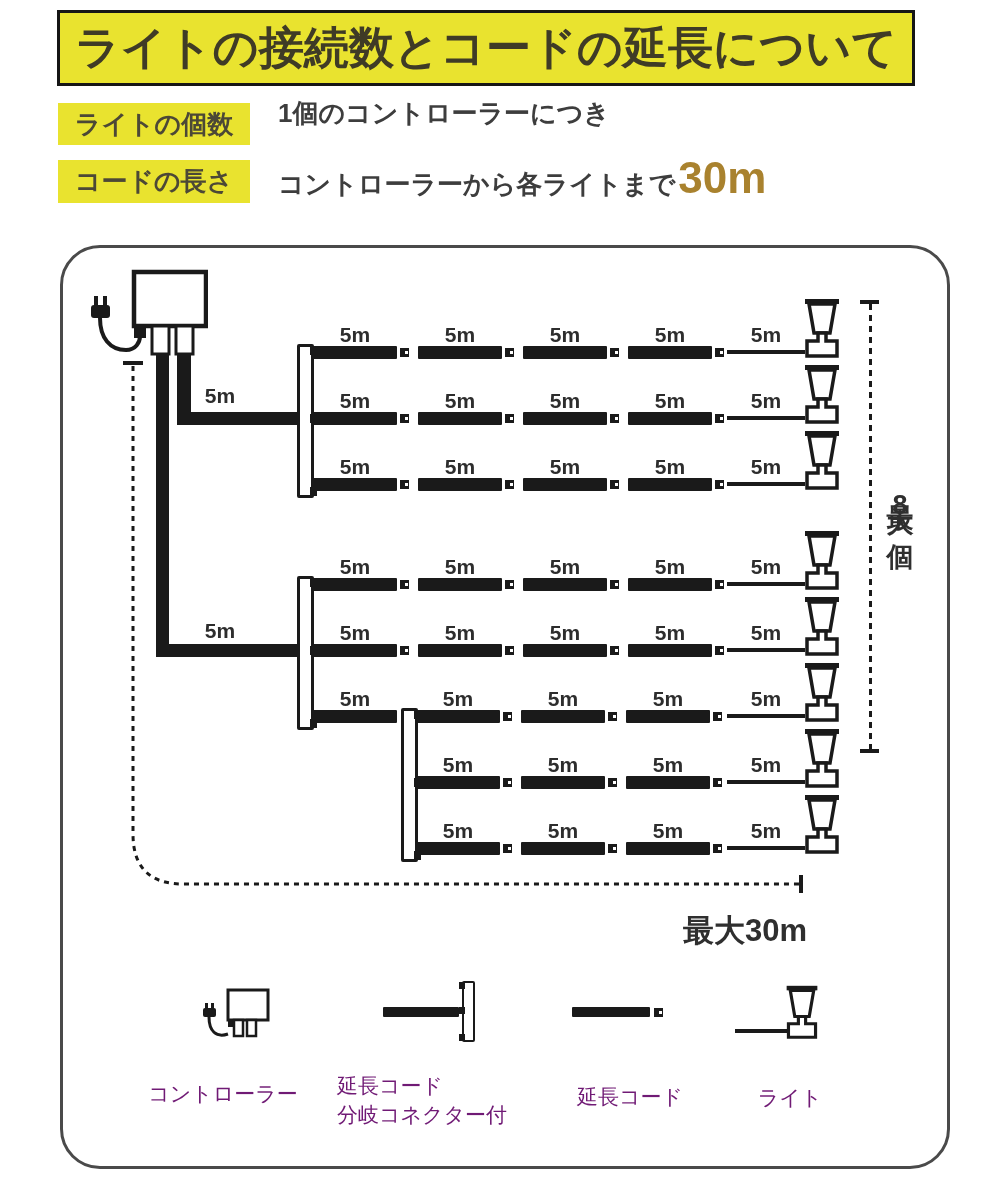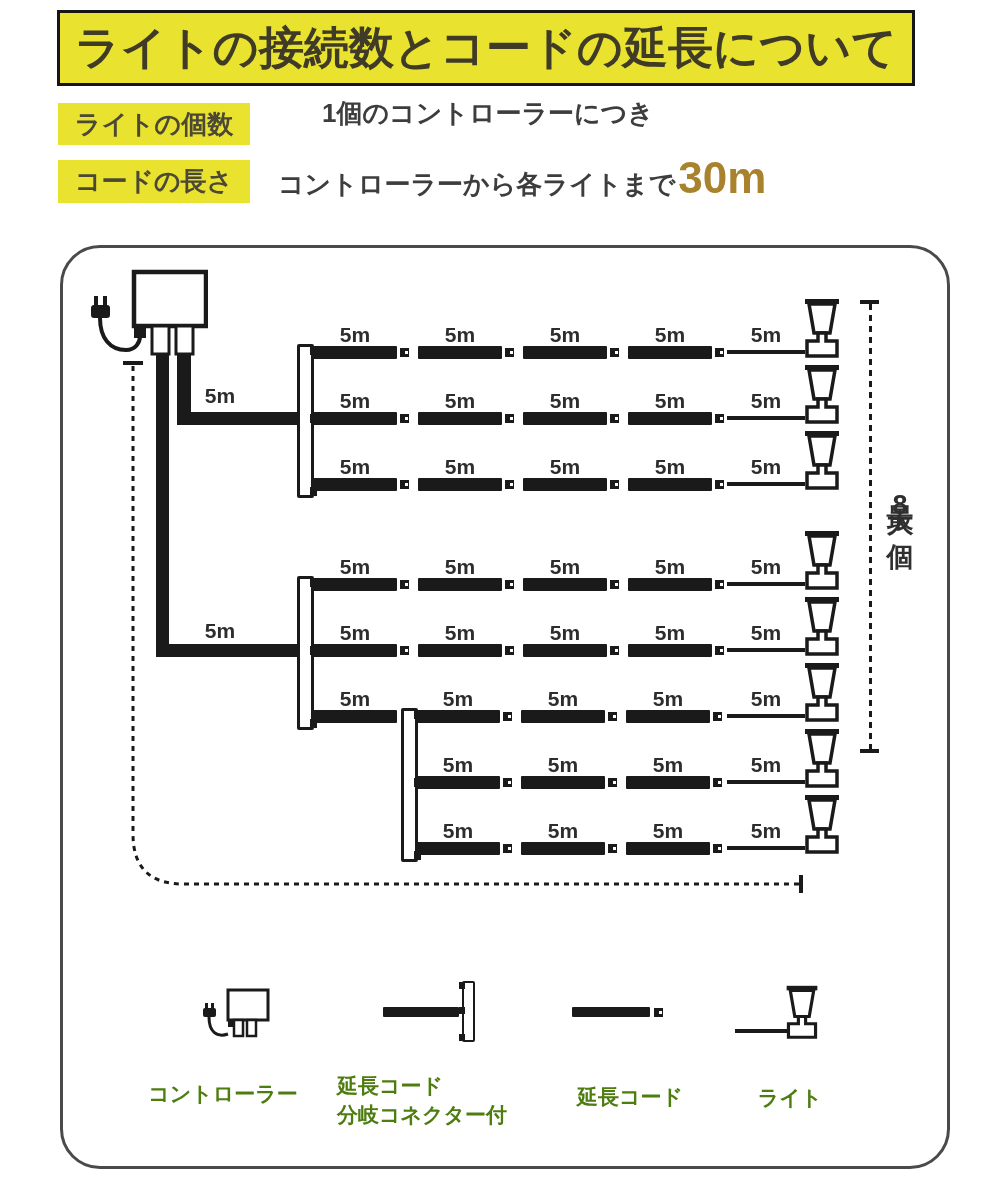--- a/index.html
+++ b/index.html
@@ -10,21 +10,21 @@
   
   #banner{left:57px;top:10px;width:852px;height:70px;background:#e9e32f;border:3px solid #161616;
           display:flex;align-items:center;justify-content:center;}
   #banner span{font-size:45px;font-weight:bold;color:#3f3b26;white-space:nowrap;letter-spacing:0px;}
 
   .spec-label{width:192px;background:#e9e32f;display:flex;align-items:center;justify-content:center;
               font-size:26px;font-weight:bold;color:#4c4836;}
   #spec-label-0{left:58px;top:103px;height:42px;}
   #spec-label-1{left:58px;top:160px;height:43px;}
   .spec-line{left:278px;display:flex;align-items:baseline;white-space:nowrap;}
-  #spec-line-0{top:96px;margin-left:44px;}
+  #spec-line-0{top:96px;}
   #spec-line-1{top:153px;}
   .spec-before,.spec-after{font-size:26px;font-weight:bold;color:#3d3d3d;}
   .spec-after{margin-left:5px;}
   .spec-hl{font-weight:bold;color:#a9822e;margin:0 3px;}
   #spec-line-0 .spec-hl{font-size:50px;}
   #spec-line-1 .spec-hl{font-size:44px;}
 
   
   #frame{left:60px;top:245px;width:884px;height:918px;border:3px solid #4a4a4a;border-radius:40px;background:#fff;}
 
@@ -45,21 +45,21 @@
 
   .vdash{position:absolute;width:3px;
          background:repeating-linear-gradient(to bottom,#1a1a1a 0 6px,transparent 6px 11px);}
   .tick-h{position:absolute;height:4px;background:#1a1a1a;}
 
   #max-count-label{left:882px;top:484px;writing-mode:vertical-rl;text-orientation:upright;
                    font-size:27px;font-weight:bold;color:#2f2f2f;letter-spacing:3px;}
   #max-length-label{left:683px;top:910px;font-size:31px;font-weight:bold;color:#2f2f2f;}
 
   
-  .legend-label{position:absolute;font-size:21px;font-weight:bold;color:#4d7c0f;white-space:nowrap;}
+  .legend-label{position:absolute;font-size:21px;font-weight:normal;color:#701a75;white-space:nowrap;}
   #legend-label-controller{left:133px;top:1080px;width:180px;text-align:center;}
   #legend-label-branch-1{left:337px;top:1072px;}
   #legend-label-branch-2{left:337px;top:1101px;}
   #legend-label-cord{left:560px;top:1083px;width:140px;text-align:center;}
   #legend-label-light{left:730px;top:1084px;width:120px;text-align:center;}
   svg{display:block;}
 </style>
 </head>
 <body>
 
@@ -99,20 +99,21 @@
   <svg class="abs" style="left:0;top:0;" width="1000" height="1200" viewBox="0 0 1000 1200" pointer-events="none">
     <rect x="123" y="361" width="20" height="4" fill="#1a1a1a"></rect>
     <path d="M133,366 L133,834 Q133,884 183,884 L801,884" fill="none" stroke="#1a1a1a" stroke-width="3" stroke-dasharray="5,5"></path>
     <rect x="799" y="875" width="4" height="18" fill="#1a1a1a"></rect>
   </svg>
   <div class="abs vdash" style="left:869px;top:304px;height:447px;"></div>
   <div class="abs tick-h" style="left:860px;top:300px;width:19px;"></div>
   <div class="abs tick-h" style="left:860px;top:749px;width:19px;"></div>
 
   <div class="abs" id="max-count-label">最大8個</div>
+  <div class="abs" id="max-length-label">最大30m</div>
 
   <div class="abs" id="net" style="left:0;top:0;width:1000px;height:1200px;">
       <div class="cable" style="left: 177px; top: 354px; width: 14px; height: 71px;"></div>
       <div class="cable" style="left: 177px; top: 412px; width: 121px; height: 13px;"></div>
       <div class="seg-label" style="left: 198px; top: 385px; width: 44px; height: 22px;">5m</div>
       <div class="cable" style="left: 156px; top: 354px; width: 13px; height: 303px;"></div>
       <div class="cable" style="left: 156px; top: 644px; width: 142px; height: 13px;"></div>
       <div class="seg-label" style="left: 198px; top: 620px; width: 44px; height: 22px;">5m</div>
       <div class="bracket" style="left: 297px; top: 344px;">
         <i class="t"></i>

